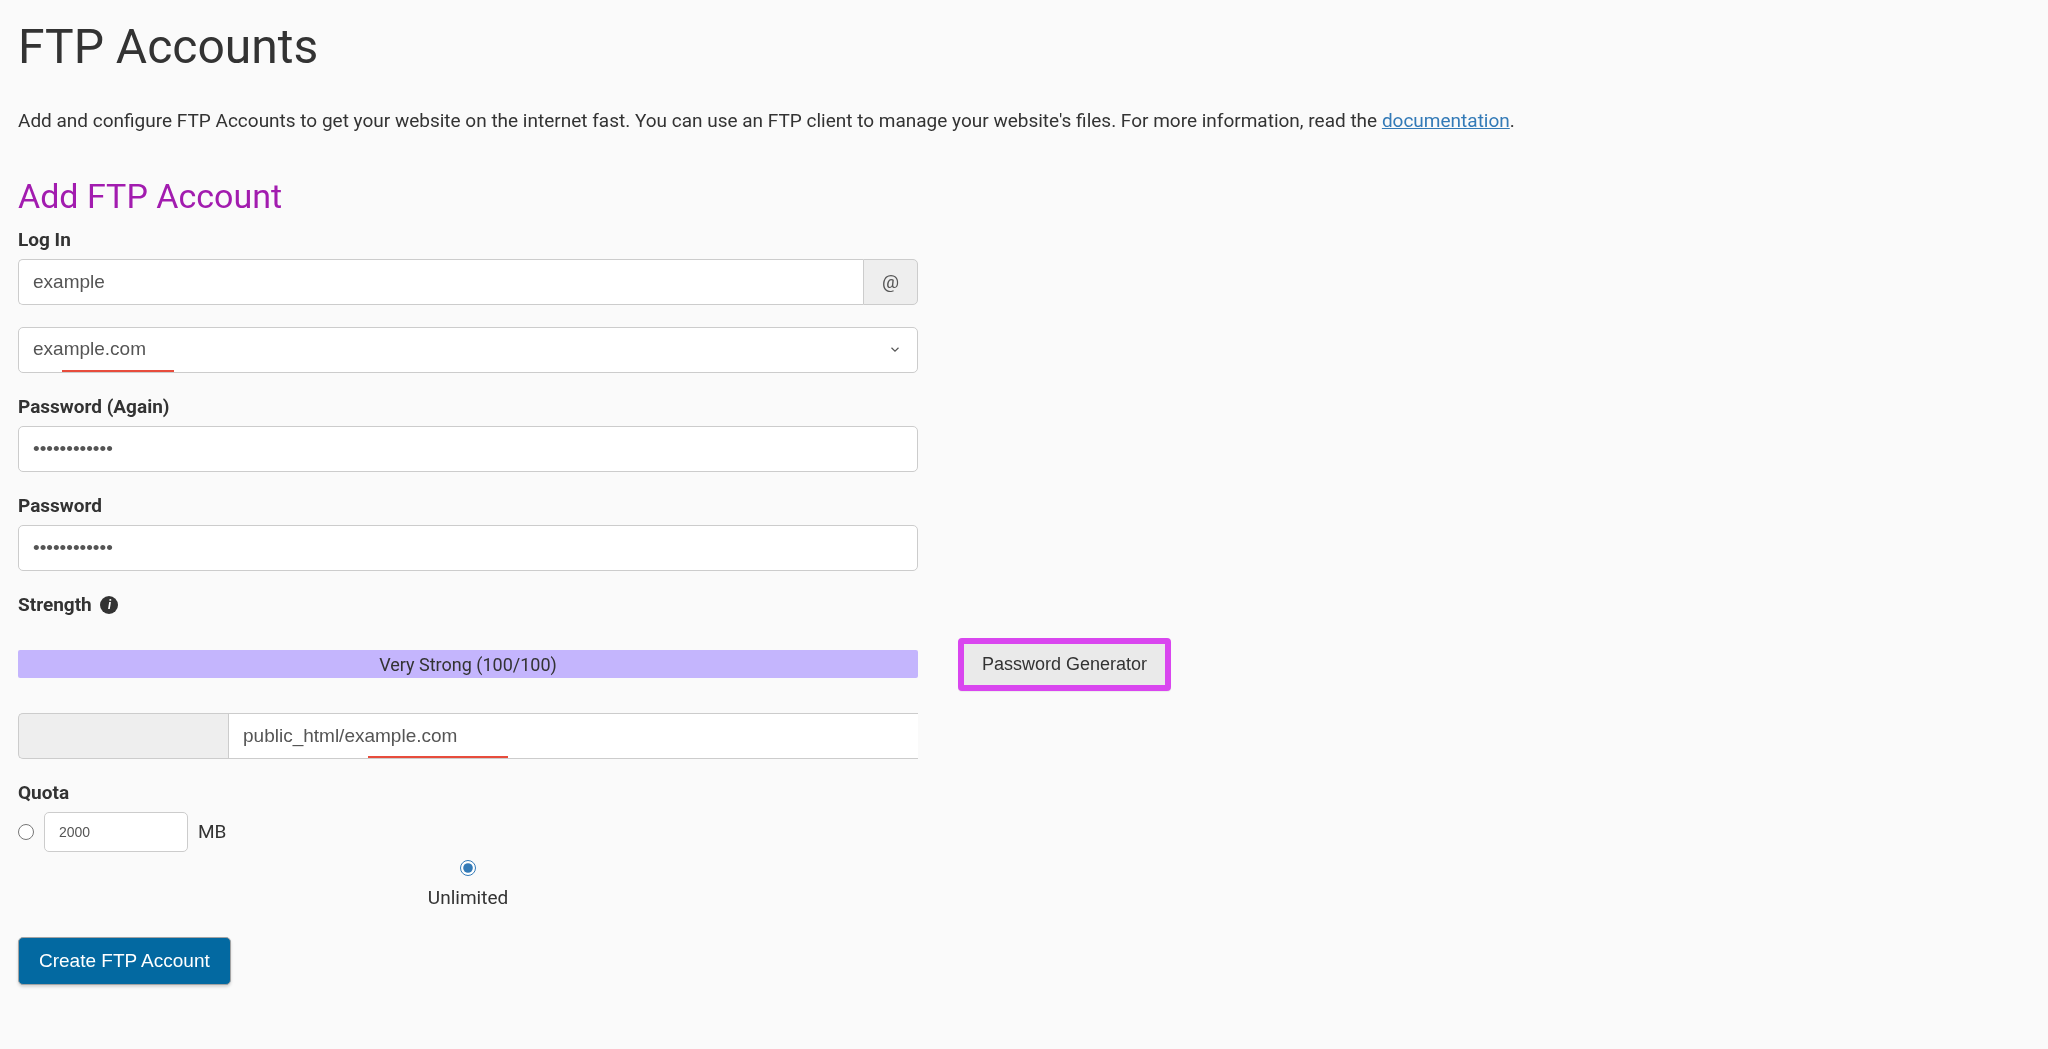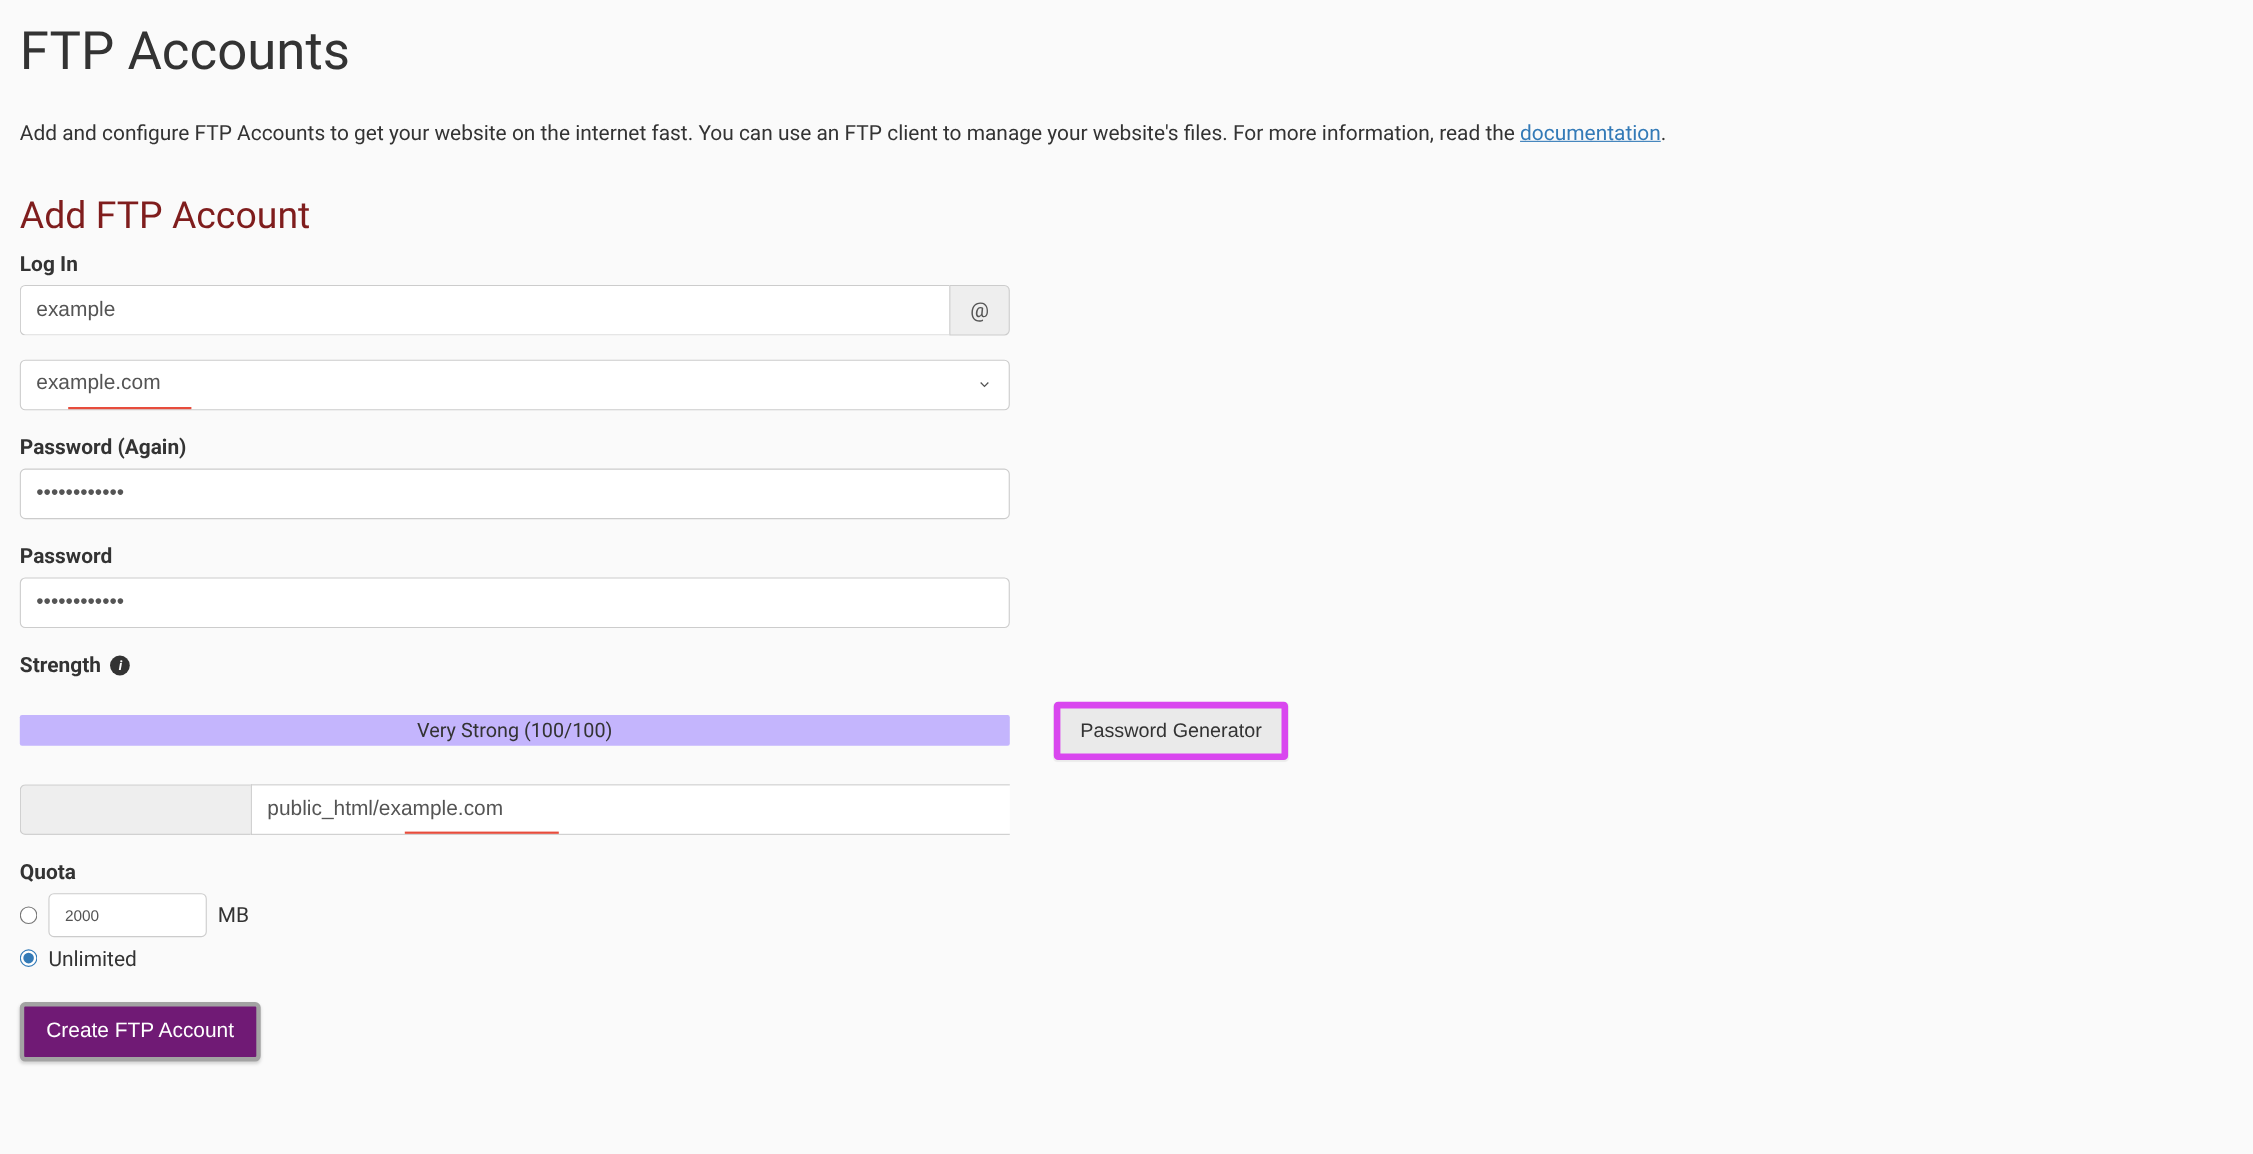--- a/index.html
+++ b/index.html
@@ -19,21 +19,21 @@
     p.intro {
       font-size: 19px;
       color: #333;
       margin-bottom: 40px;
       line-height: 1.5;
     }
     a.link { color: #337ab7; text-decoration: underline; }
     h2.section-title {
       font-size: 34px;
       font-weight: 400;
-      color: #7f1d1d;
+      color: #a21caf;
       margin-bottom: 12px;
     }
     .form-col { width: 900px; max-width: 100%; }
     .form-group { margin-bottom: 22px; }
     label.field-label {
       display: block;
       font-weight: 700;
       font-size: 19px;
       margin-bottom: 8px;
       color: #333;
@@ -139,29 +139,29 @@
       border: 6px solid #d946ef;
       border-radius: 4px;
       cursor: pointer;
       box-shadow: 0 1px 1px rgba(0,0,0,0.06);
     }
     .btn-primary {
       display: inline-block;
       padding: 12px 20px;
       font-size: 19px;
       color: #fff;
-      background: #701a75;
-      border: 4px solid #a3a3a3;
+      background: #0369a1;
+      border: 1px solid #a3a3a3;
       border-radius: 5px;
       cursor: pointer;
       box-shadow: 0 2px 3px rgba(0,0,0,0.15);
     }
     .quota-row { display: flex; align-items: center; gap: 10px; margin-bottom: 8px; }
     .quota-row input[type="text"] { width: 144px; height: 40px; font-size: 14px; }
-    .unlimited-row { display: flex; align-items: center; gap: 10px; margin-bottom: 28px; }
+    .unlimited-row { display: flex; align-items: center; gap: 10px; margin-bottom: 28px; flex-direction: column; }
     input[type="radio"] { width: 16px; height: 16px; accent-color: #337ab7; }
     .info-icon {
       display: inline-flex;
       align-items: center;
       justify-content: center;
       width: 18px;
       height: 18px;
       border-radius: 50%;
       background: #333;
       color: #fff;

